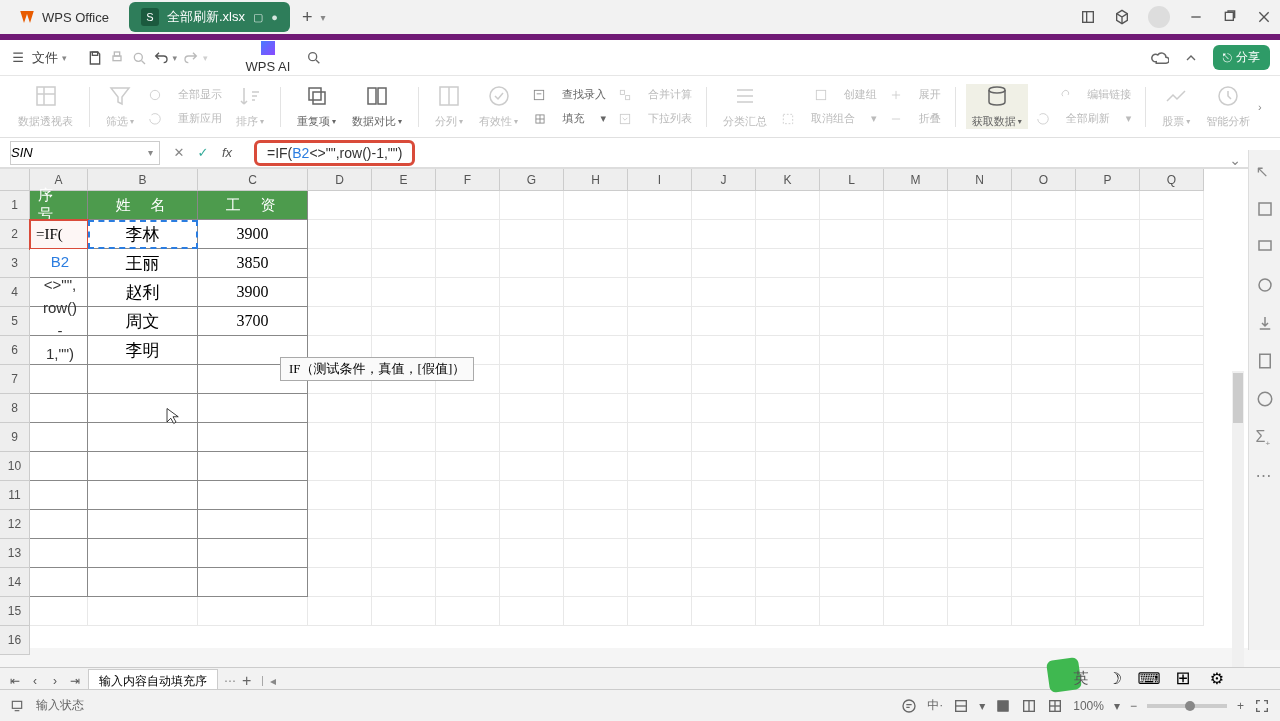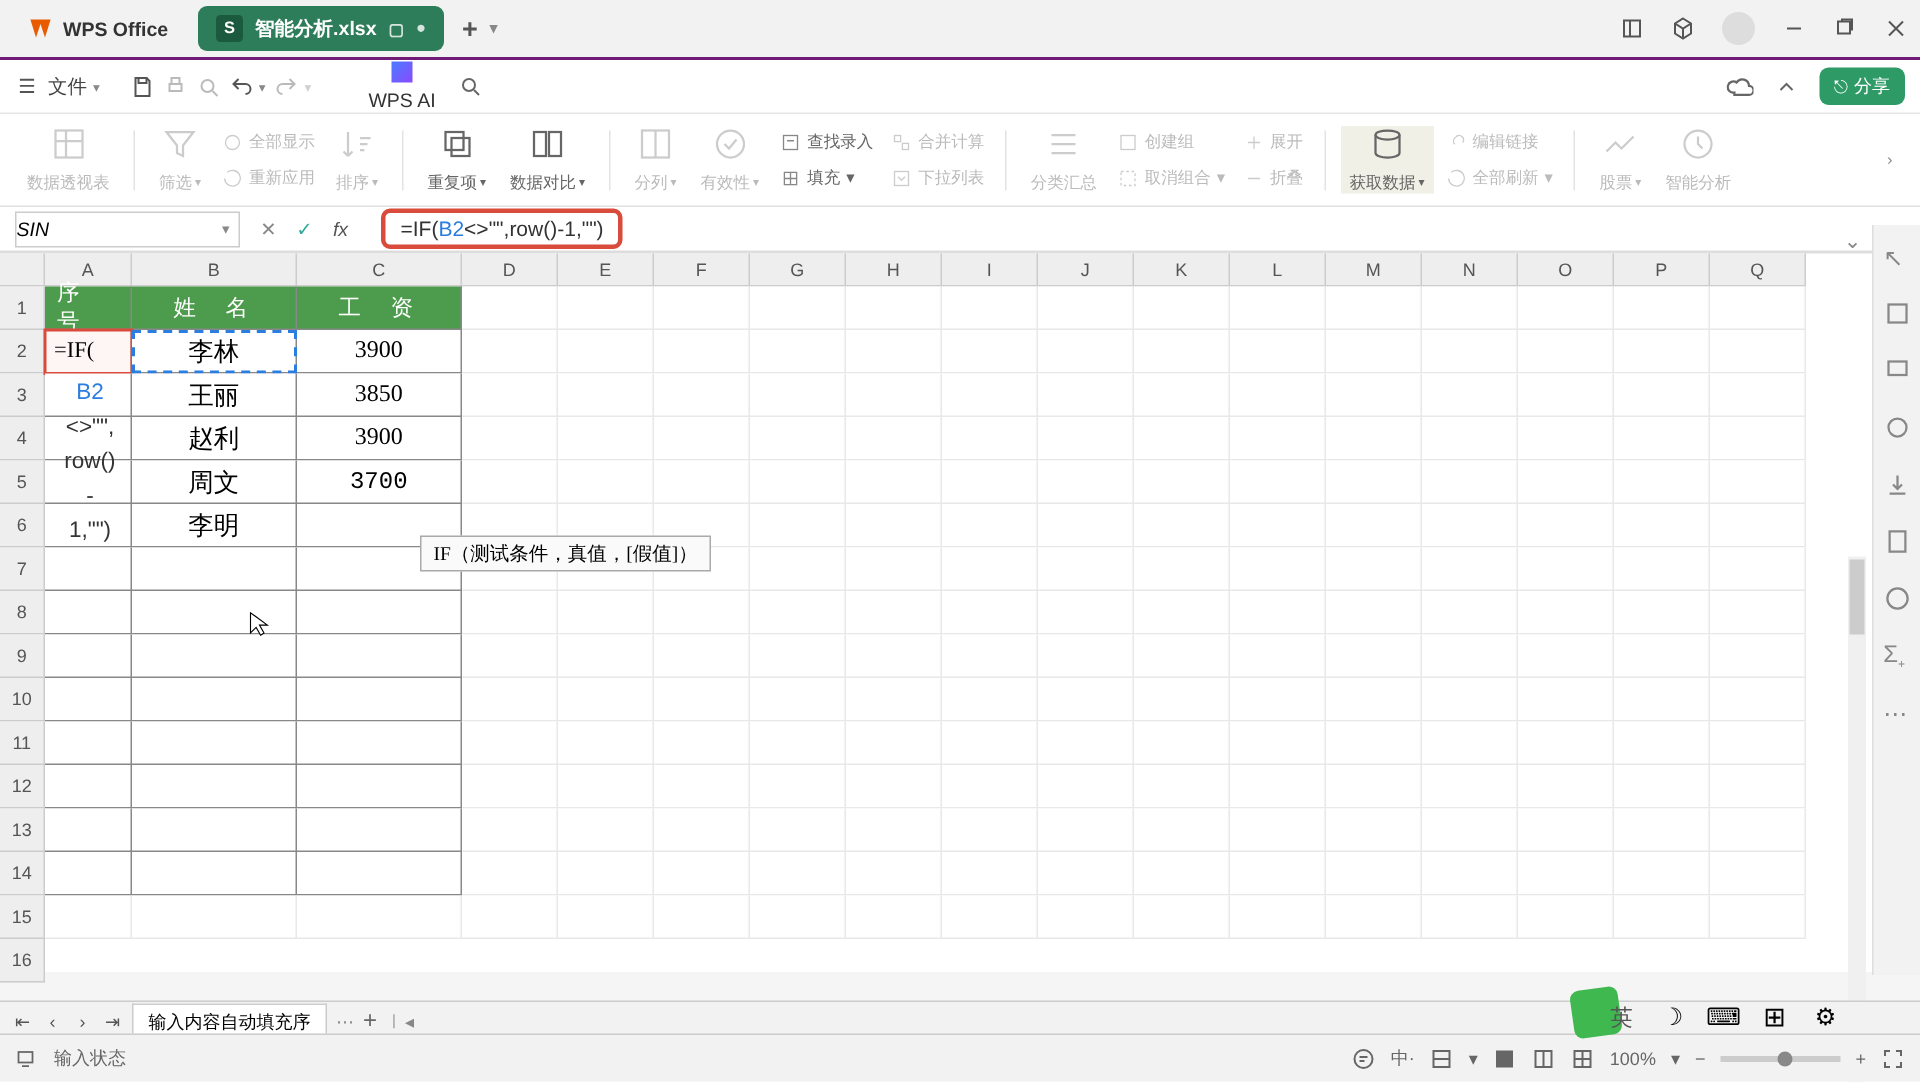--- a/index.html
+++ b/index.html
@@ -1,19 +1,19 @@
 <!DOCTYPE html>
 <html><head>
 <meta charset="utf-8">
 <style>
 * { margin:0; padding:0; box-sizing:border-box; font-family:"Microsoft YaHei",Arial,sans-serif; }
 body { width:1280px; height:721px; background:#f5f5f5; overflow:hidden; position:relative; }
 
 
-.titlebar { height:40px; background:#f2f2f2; border-bottom:2px solid #701a75; display:flex; align-items:center; padding:0 8px;font-weight:bold; }
+.titlebar { height:40px; background:#f2f2f2; border-bottom:6px solid #701a75; display:flex; align-items:center; padding:0 8px; }
 .app-title { display:flex; align-items:center; gap:6px; font-size:13px; color:#333; padding:0 10px; }
 .logo { width:18px; height:18px; color:#e85b00; font-weight:bold; }
 .tab-file { background:#2e7d5a; color:#fff; border-radius:6px; padding:4px 12px; margin-left:10px; display:flex; align-items:center; gap:8px; font-size:13px; height:30px;}
 .tab-file .s-icon { background:#1b5a3e; border-radius:3px; width:18px; height:18px; display:flex; align-items:center; justify-content:center; font-size:11px; }
 .tab-add { margin-left:12px; font-size:18px; color:#555; }
 .winctrls { margin-left:auto; display:flex; gap:18px; align-items:center; }
 .winctrls span, .winctrls svg { width:16px; height:16px; color:#555; cursor:pointer;}
 .avatar-top { width:22px; height:22px; border-radius:50%; background:#ddd; }
 
 
@@ -31,21 +31,21 @@
 
 .ribbon { height:62px; background:#fff; border-bottom:1px solid #e0e0e0; display:flex; align-items:center; padding:0 12px; gap:4px; font-size:11px; color:#666; overflow:hidden;}
 .rgroup { display:flex; flex-direction:column; align-items:center; justify-content:center; gap:6px; padding:0 6px;}
 .rgroup.big svg { width:24px; height:24px; stroke:#666;}
 .rgroup.gray { color:#bbb;}
 .rgroup.gray svg { stroke:#ccc;}
 .rgroup .lbl { display:flex; align-items:center; gap:2px;}
 .rgroup .dd { font-size:8px;}
 .rsep { width:1px; height:40px; background:#e3e3e3; margin:0 6px;}
 .rcol { display:flex; flex-direction:column; gap:4px; justify-content:center;}
-.rcol .item { display:flex; align-items:center; gap:4px; font-size:11px; height:20px; padding:0 4px;}
+.rcol .item { display:flex; align-items:center; gap:16px; font-size:11px; height:20px; padding:0 4px;justify-content:flex-end;}
 .rcol .item svg { width:14px; height:14px; stroke:#888;}
 .rcol .item.gray { color:#bbb;}
 .rcol .item.gray svg { stroke:#ccc;}
 .ribbon-arrow { position:absolute; right:4px; width:18px; height:18px; color:#888; display:flex; align-items:center;}
 
 
 .fbar { height:30px; background:#fff; border-bottom:1px solid #ddd; display:flex; align-items:center; padding:0 10px; font-size:13px;}
 .namebox { width:150px; height:24px; border:1px solid #ccc; display:flex; align-items:center; justify-content:center; font-style:italic;}
 .namebox .dd { margin-left:auto; margin-right:6px; font-size:10px; font-style:normal; color:#888;}
 .fbtns { display:flex; gap:10px; margin:0 12px; align-items:center;}
@@ -113,21 +113,21 @@
 
 <div class="titlebar">
   <div class="app-title">
     <svg class="logo" viewBox="0 0 24 24" fill="currentColor">
         <path d="M3 4 L8 20 L12 8 L16 20 L21 4"></path>
       </svg>
     <span>WPS Office</span>
   </div>
   <div class="tab-file">
     <span class="s-icon">S</span>
-    <span>智能分析.xlsx</span>
+    <span>全部刷新.xlsx</span>
     <span style="font-size:11px;opacity:.8;">▢</span>
     <span style="font-size:11px;opacity:.8;">●</span>
   </div>
   <span class="tab-add">+</span>
   <span style="margin-left:8px;color:#888;font-size:10px;">▾</span>
   <div class="winctrls">
     <svg viewBox="0 0 24 24" fill="none" stroke="currentColor" stroke-width="2">
         <rect x="4" y="4" width="16" height="16"></rect>
         <line x1="10" y1="4" x2="10" y2="20"></line>
       </svg>
@@ -534,21 +534,21 @@
         <div class="cell" style="width: 64px; border-color: rgb(232, 232, 232);"></div>
         <div class="cell" style="width: 64px; border-color: rgb(232, 232, 232);"></div>
         <div class="cell" style="width: 64px; border-color: rgb(232, 232, 232);"></div>
         <div class="cell" style="width: 64px; border-color: rgb(232, 232, 232);"></div>
         <div class="cell" style="width: 64px; border-color: rgb(232, 232, 232);"></div>
         <div class="cell" style="width: 64px; border-color: rgb(232, 232, 232);"></div>
       </div>
       <div class="row">
         <div class="cell" style="width: 58px; border-color: rgb(136, 136, 136);"></div>
         <div class="cell namecell" style="width: 110px; border-color: rgb(136, 136, 136);">周文</div>
-        <div class="cell numcell" style="width: 110px; border-color: rgb(136, 136, 136); font-family: Liberation Mono, monospace;">3700</div>
+        <div class="cell numcell" style="width: 110px; border-color: rgb(136, 136, 136);">3700</div>
         <div class="cell" style="width: 64px; border-color: rgb(232, 232, 232);"></div>
         <div class="cell" style="width: 64px; border-color: rgb(232, 232, 232);"></div>
         <div class="cell" style="width: 64px; border-color: rgb(232, 232, 232);"></div>
         <div class="cell" style="width: 64px; border-color: rgb(232, 232, 232);"></div>
         <div class="cell" style="width: 64px; border-color: rgb(232, 232, 232);"></div>
         <div class="cell" style="width: 64px; border-color: rgb(232, 232, 232);"></div>
         <div class="cell" style="width: 64px; border-color: rgb(232, 232, 232);"></div>
         <div class="cell" style="width: 64px; border-color: rgb(232, 232, 232);"></div>
         <div class="cell" style="width: 64px; border-color: rgb(232, 232, 232);"></div>
         <div class="cell" style="width: 64px; border-color: rgb(232, 232, 232);"></div>

